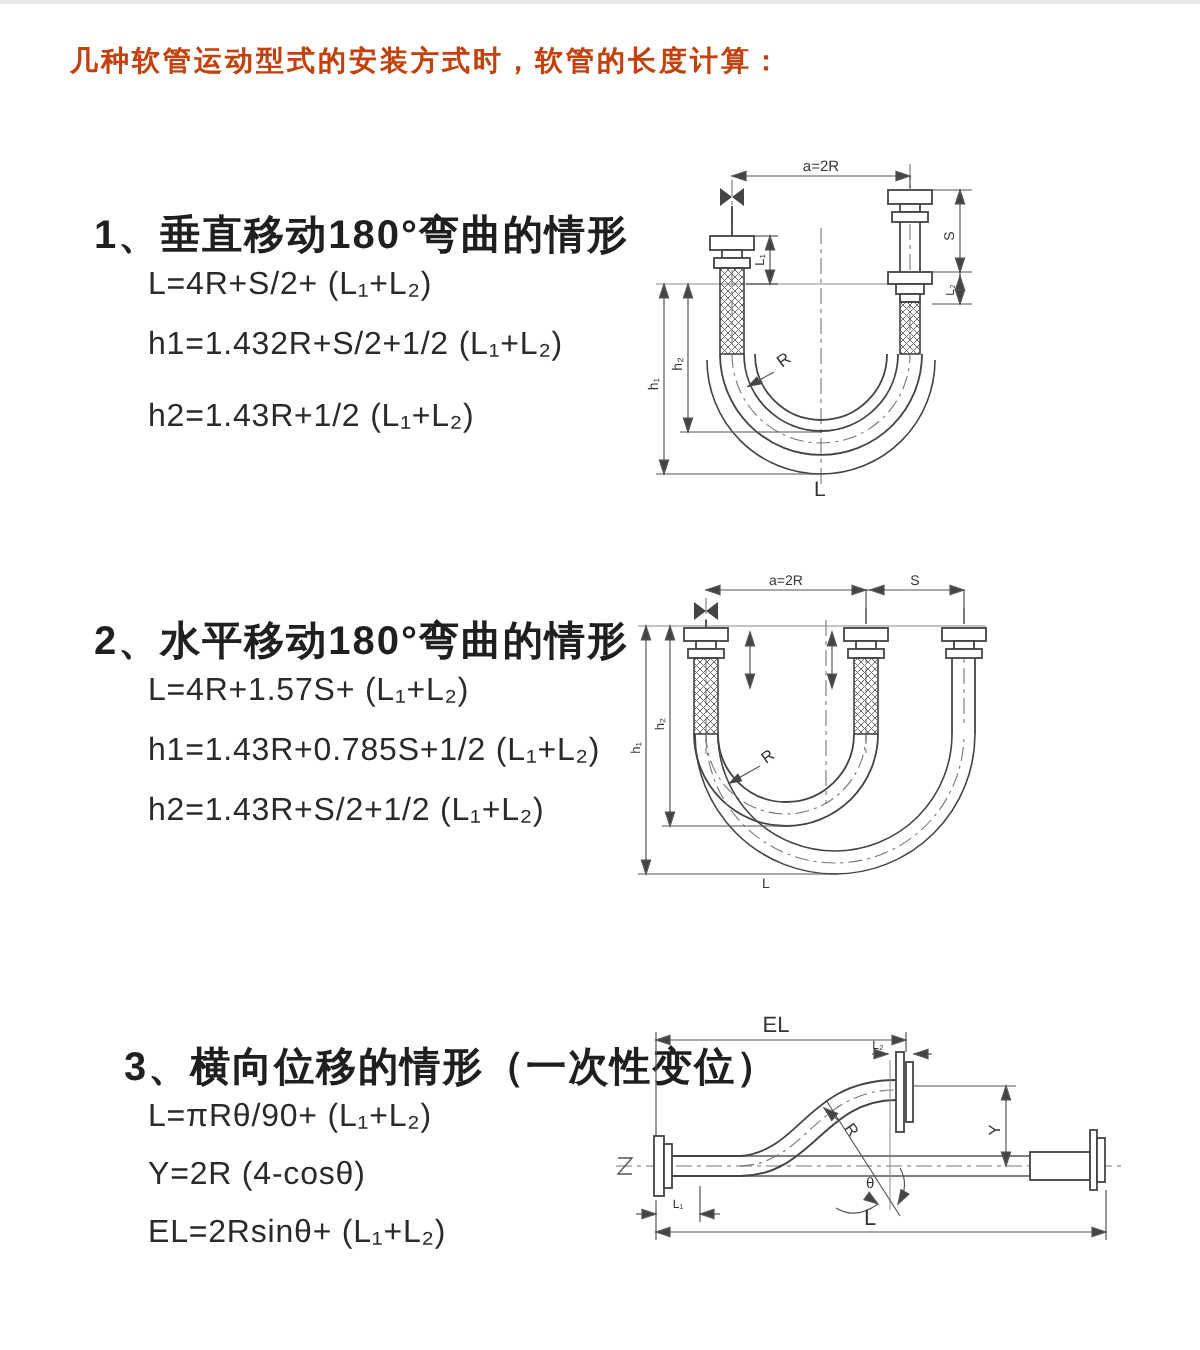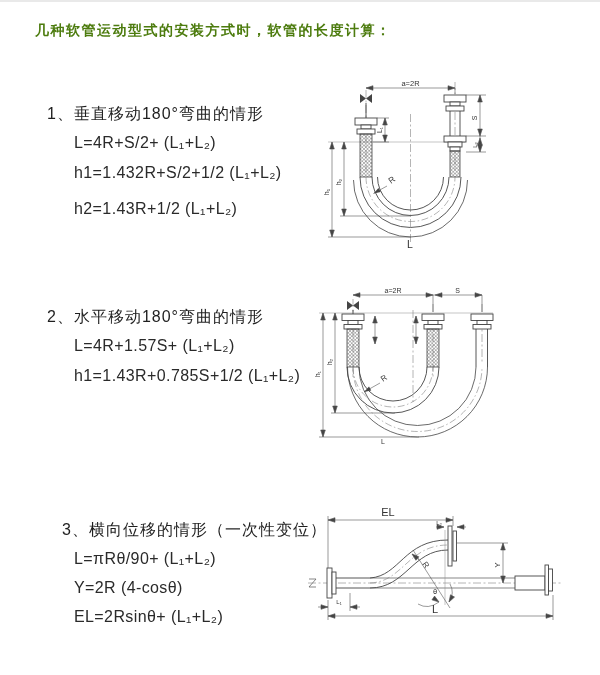--- a/index.html
+++ b/index.html
@@ -1,20 +1,20 @@
 <!DOCTYPE html>
 <html><head>
 <meta charset="utf-8">
 <style>
   html,body{margin:0;padding:0;background:#ffffff;}
   #page{position:relative;width:600px;height:675px;background:#ffffff;overflow:hidden;
         font-family:"Liberation Sans","DejaVu Sans",sans-serif;color:#222;}
   .title{position:absolute;left:35px;top:22px;font-size:14px;font-weight:bold;
-         letter-spacing:1.5px;color:#4d7c0f;white-space:nowrap;}
-  .sec-heading{position:absolute;font-size:16px;font-weight:normal;letter-spacing:1px;
+         letter-spacing:1.5px;color:#c2410c;white-space:nowrap;}
+  .sec-heading{position:absolute;font-size:20px;font-weight:bold;letter-spacing:1px;
                color:#1f1f1f;white-space:nowrap;}
   .formula{position:absolute;left:74px;font-size:16px;color:#2a2a2a;letter-spacing:.4px;
            white-space:nowrap;}
   svg{position:absolute;}
   svg text{font-family:"Liberation Sans","DejaVu Sans",sans-serif;fill:#333;}
   .edge-top{position:absolute;left:0;top:0;width:600px;height:2px;background:#e9e9e9;}
 </style>
 </head>
 <body>
 
@@ -24,20 +24,21 @@
   <div class="title">几种软管运动型式的安装方式时，软管的长度计算：</div>
 
   <div class="sec-heading" style="left:47px;top:104px">1、垂直移动180°弯曲的情形</div>
   <div class="formula" style="top:134px">L=4R+S/2+ (L₁+L₂)</div>
   <div class="formula" style="top:164px">h1=1.432R+S/2+1/2 (L₁+L₂)</div>
   <div class="formula" style="top:200px">h2=1.43R+1/2 (L₁+L₂)</div>
 
   <div class="sec-heading" style="left:47px;top:307px">2、水平移动180°弯曲的情形</div>
   <div class="formula" style="top:337px">L=4R+1.57S+ (L₁+L₂)</div>
   <div class="formula" style="top:367px">h1=1.43R+0.785S+1/2 (L₁+L₂)</div>
+  <div class="formula" style="top:397px">h2=1.43R+S/2+1/2 (L₁+L₂)</div>
 
   <div class="sec-heading" style="left:62px;top:520px">3、横向位移的情形（一次性变位）</div>
   <div class="formula" style="top:550px">L=πRθ/90+ (L₁+L₂)</div>
   <div class="formula" style="top:579px">Y=2R (4-cosθ)</div>
   <div class="formula" style="top:608px">EL=2Rsinθ+ (L₁+L₂)</div>
 
   <svg viewBox="0 0 285 190" style="left:315px;top:72px" width="285" height="190">
     <defs>
       <pattern id="hat1" width="3.5" height="3.5" patternUnits="userSpaceOnUse">
         <path d="M0,3.5 L3.5,0" stroke="#6a6a6a" stroke-width="0.5"></path>

